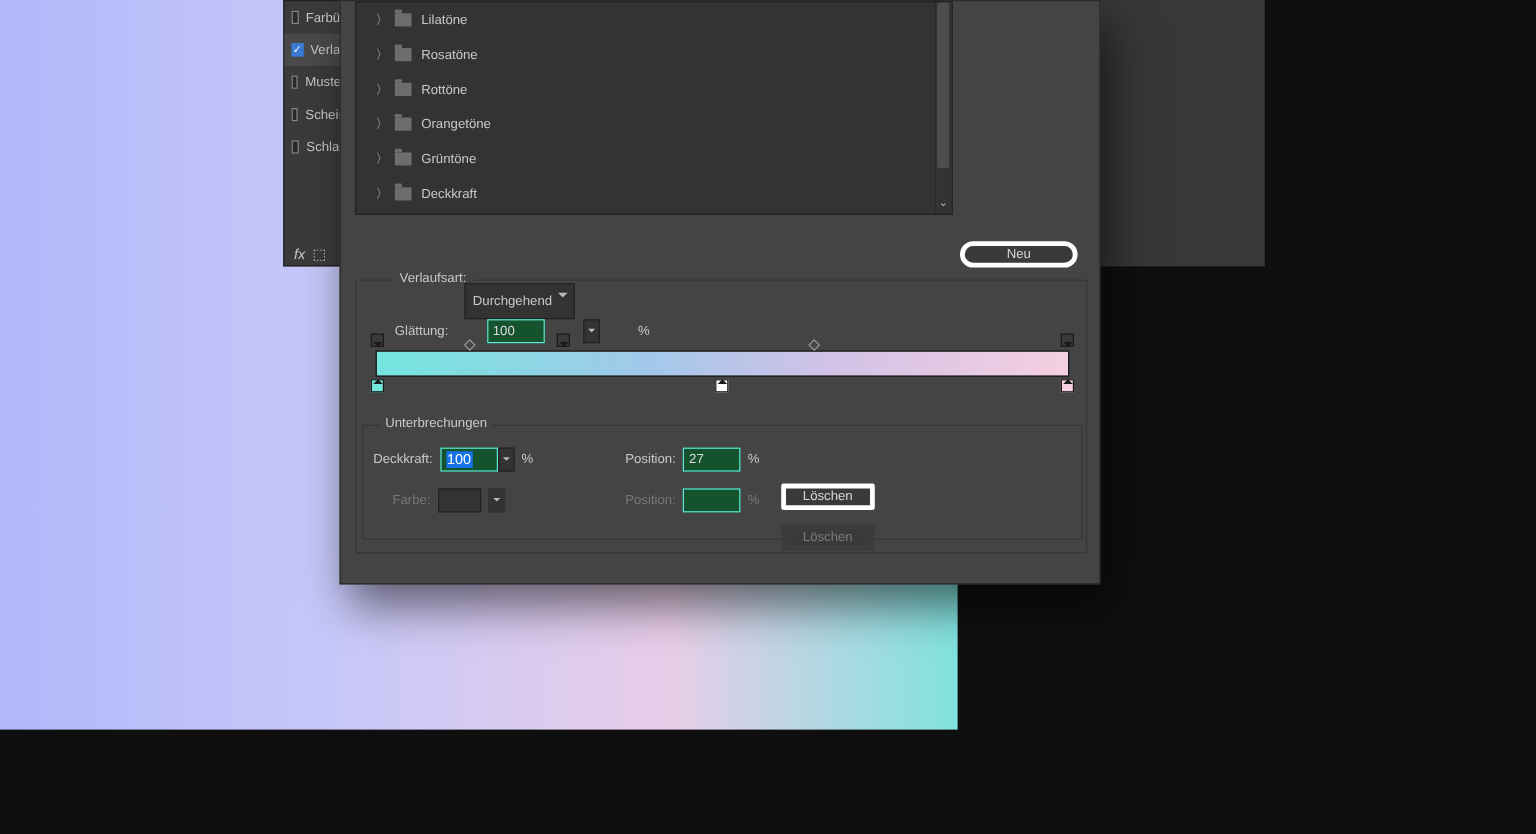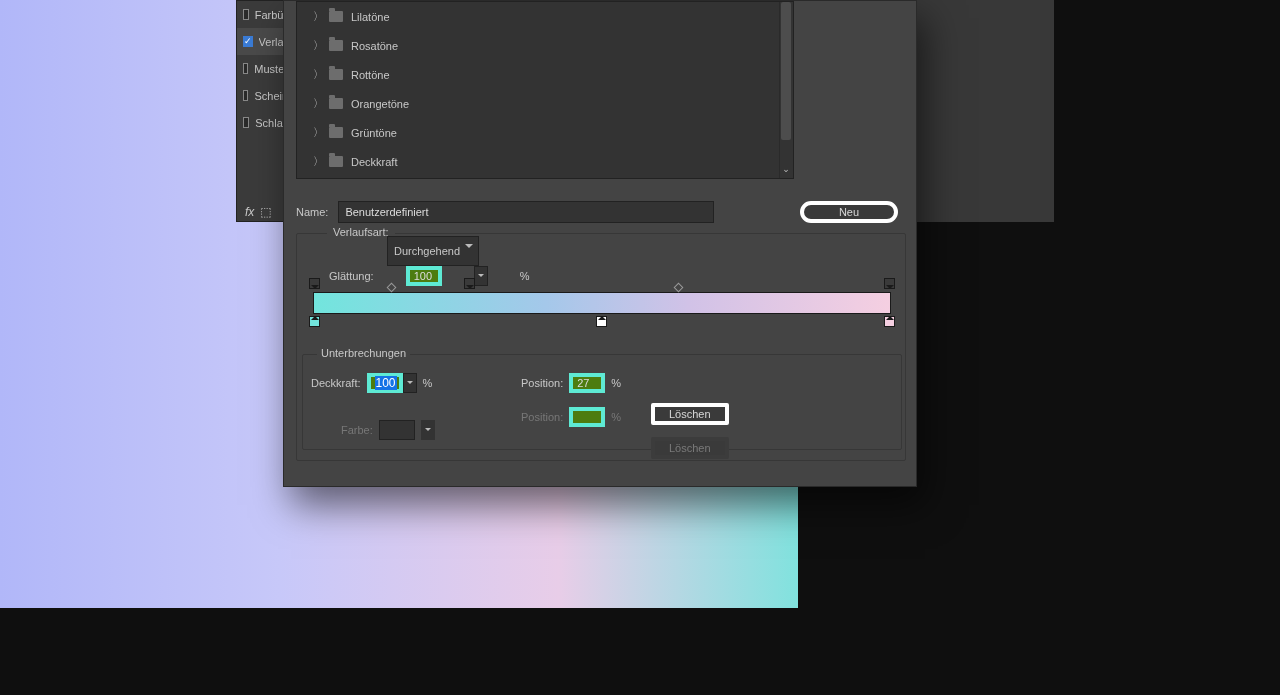--- a/index.html
+++ b/index.html
@@ -37,21 +37,21 @@
   .neu-wrap{position:absolute;right:18px;top:200px;}
   .btn.neu{width:98px;justify-content:center;}
   
   .gsection{position:absolute;left:12px;top:232px;width:610px;height:228px;border:1px solid #373737;border-radius:2px;}
   .gsection-legend{position:absolute;top:-8px;left:30px;background:#444;padding:0 6px;font-size:11px;}
   .row{display:flex;align-items:center;gap:8px;}
   .gsection .row1{position:absolute;top:2px;left:90px;}
   .gsection .row2{position:absolute;top:32px;left:32px;gap:32px;}
   .selectish{background:#333;border:1px solid #222;height:30px;padding:0 18px 0 6px;position:relative;font-size:11px;display:inline-flex;align-items:center;}
   .selectish::after{content:"";position:absolute;right:5px;top:7px;border:4px solid transparent;border-top-color:#bbb;}
-  .mini-fld{background:#4d7c0f;border:4px solid #5eead4;height:20px;width:36px;padding:0 4px;font-size:11px;color:#ddd;text-align:left;}
+  .mini-fld{background:#14532d;border:1px solid #5eead4;height:20px;width:48px;padding:0 4px;font-size:11px;color:#ddd;text-align:left;}
   .mini-sel{background:#333;border:1px solid #222;height:20px;width:14px;position:relative;}
   .mini-sel::after{content:"";position:absolute;right:3px;top:7px;border:3px solid transparent;border-top-color:#bbb;}
   
   .gbar-wrap{position:absolute;left:3px;top:58px;width:604px;}
   .gbar{height:22px;width:578px;margin-left:13px;background:linear-gradient(to right,#72e5dd 0%,#a4c8ea 40%,#d1c2e7 65%,#f5cfe1 100%);border:1px solid #1a1a1a;}
   .stop{position:absolute;width:11px;height:11px;border:1px solid #1a1a1a;}
   .stop.op{top:-14px;background:#3a3a3a;}
   .stop.op::after{content:"";position:absolute;bottom:-5px;left:1px;border:4px solid transparent;border-top-color:#1a1a1a;}
   .stop.col{top:24px;background:#fff;}
   .stop.col::before{content:"";position:absolute;top:-5px;left:1px;border:4px solid transparent;border-bottom-color:#1a1a1a;}
@@ -136,24 +136,20 @@
         <span class="chev">〉</span>
         <div class="folder"></div>
         <span>Deckkraft</span>
       </div>
     <div class="presets-scroll">
       <div class="presets-thumb"></div>
       <div class="presets-arrow">⌄</div>
     </div>
   </div>
 
-  <div class="name-row">
-    <span class="lbl">Name:</span>
-    <input class="fld" value="Benutzerdefiniert" style="">
-  </div>
   <div class="neu-wrap">
     <div class="btn neu">Neu</div>
   </div>
 
   <div class="gsection">
     <div class="gsection-legend">Verlaufsart:</div>
     <div class="row row1">
       <div class="selectish">Durchgehend</div>
     </div>
     <div class="row row2">
@@ -192,21 +188,21 @@
       </div>
       <div class="urow" style="top:18px;left:218px;">
         <span class="lbl">Position:</span>
         <input class="mini-fld" value="27" style="">
         <span class="lbl">%</span>
       </div>
       <div class="urow" style="top:16px;left:348px;">
         <div class="btn sq">Löschen</div>
       </div>
 
-      <div class="urow" style="top:52px;left:38px;margin-top:13px;">
+      <div class="urow" style="top:52px;left:24px;">
         <span class="lbl dim">Farbe:</span>
         <div class="swatch"></div>
         <div class="mini-sel" style="border-color:#333;"></div>
       </div>
       <div class="urow" style="top:52px;left:218px;">
         <span class="lbl dim">Position:</span>
         <input class="mini-fld" style="color: rgb(119, 119, 119);" value="">
         <span class="lbl dim">%</span>
       </div>
       <div class="urow" style="top:50px;left:348px;">

